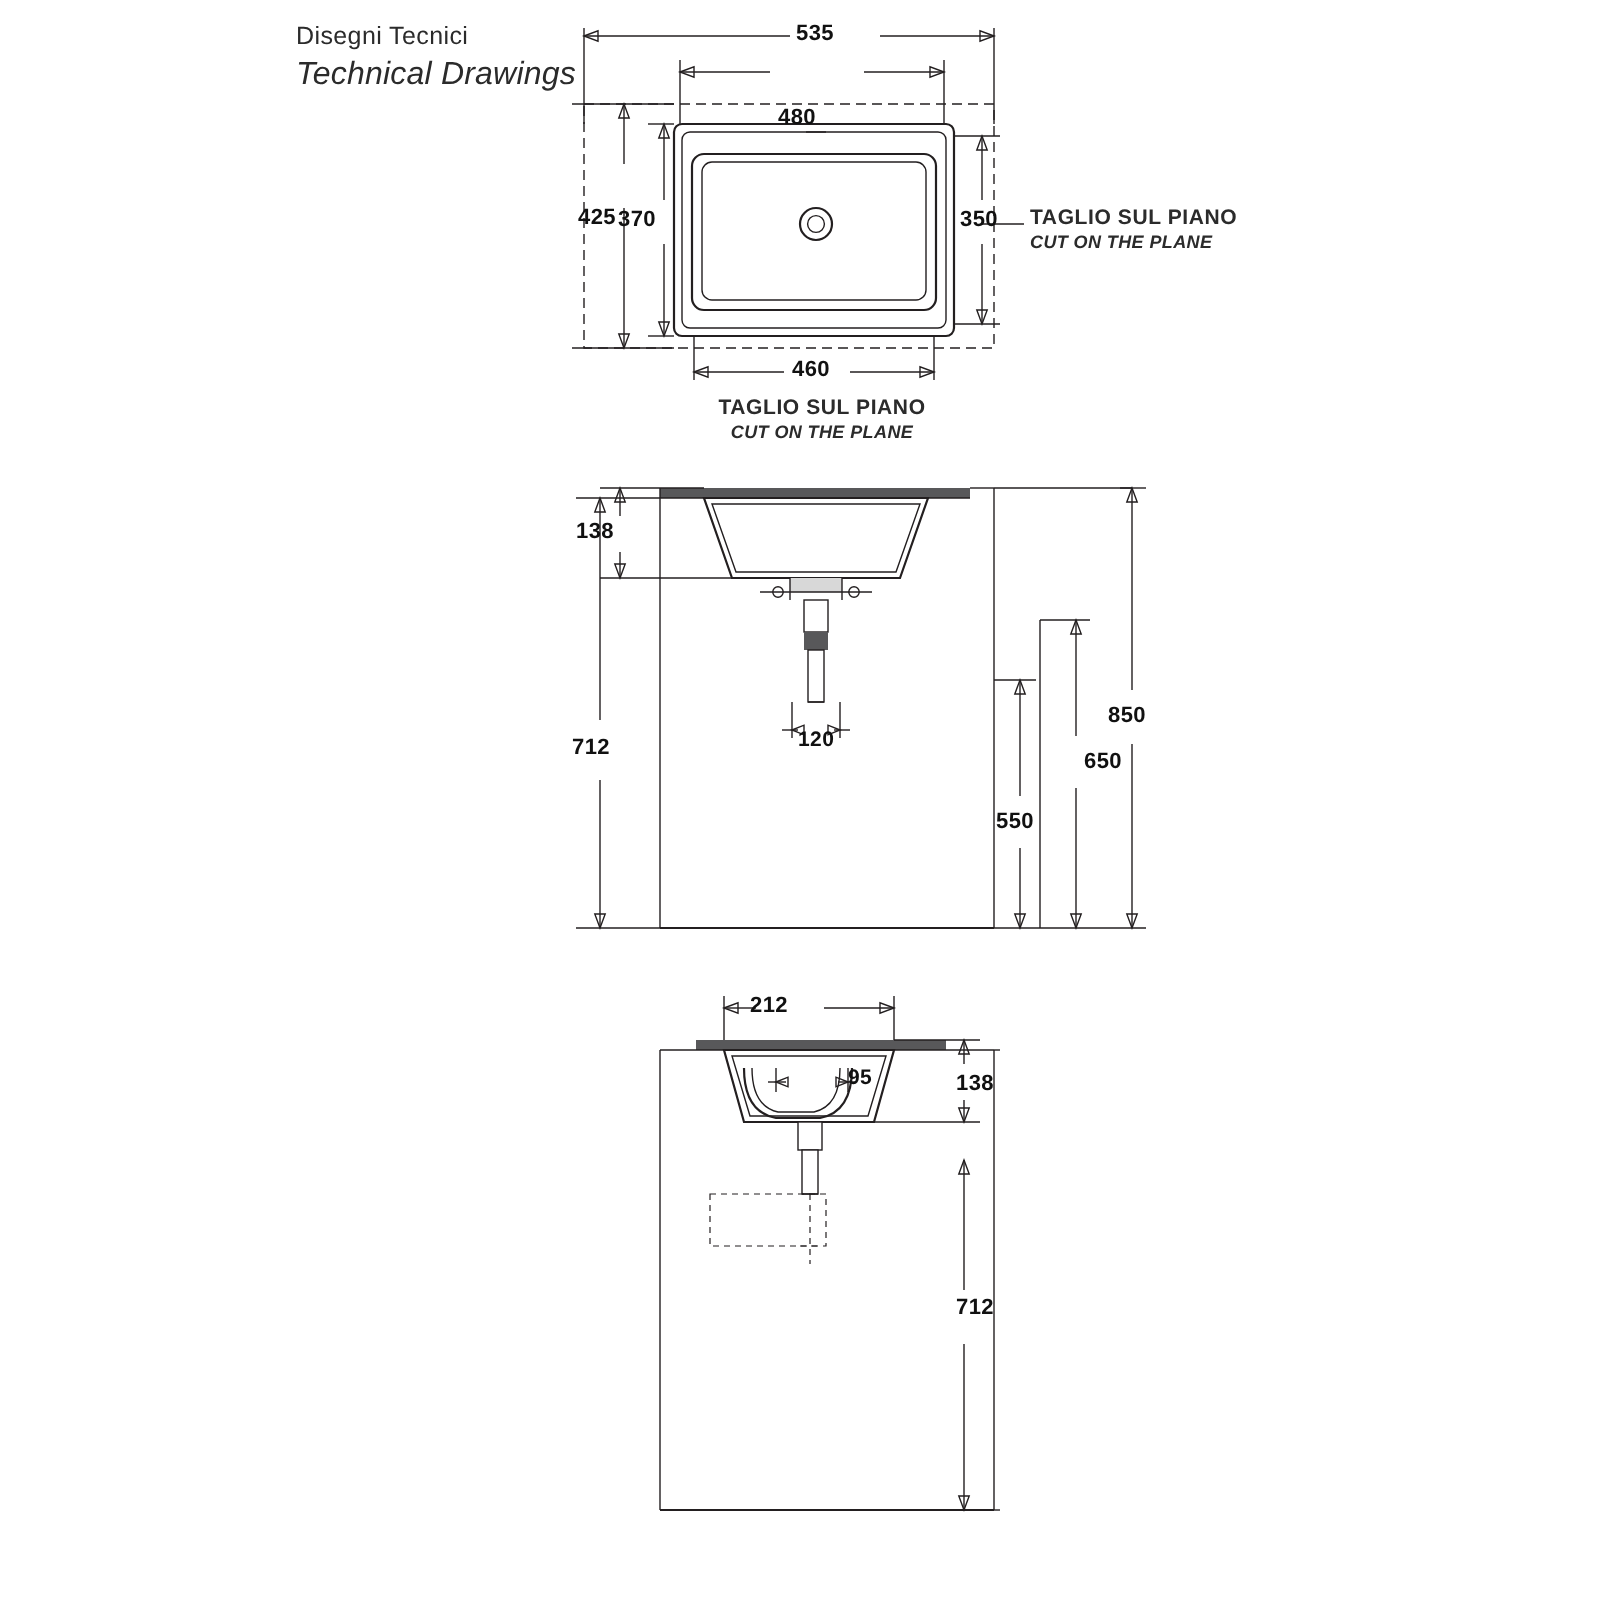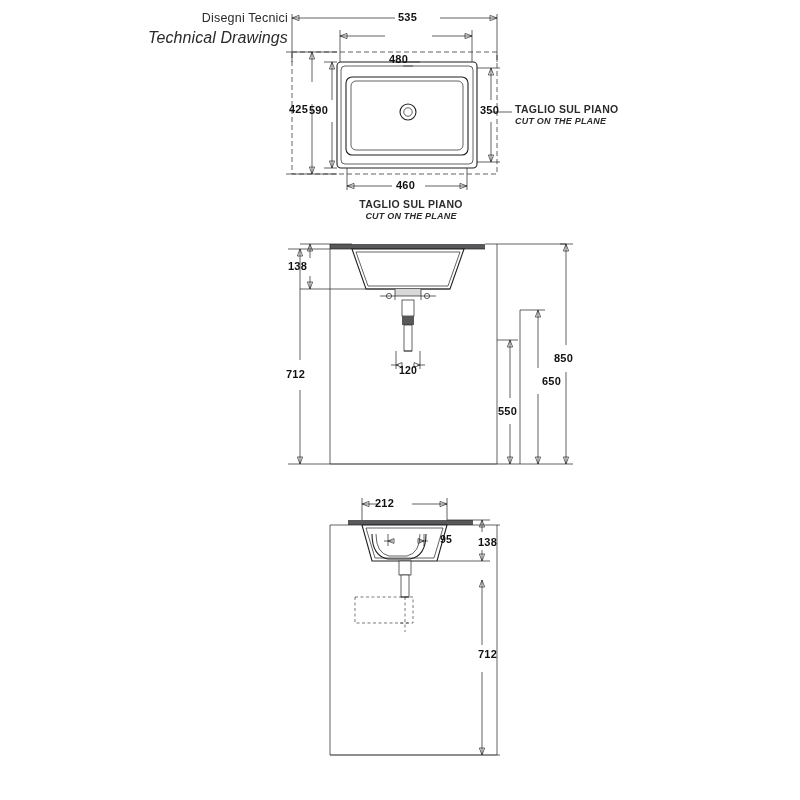--- a/index.html
+++ b/index.html
@@ -19,21 +19,20 @@
     position: absolute;
     left: 0; top: 0;
     width: 800px;
     height: 800px;
   }
   .title-block {
     position: absolute;
     left: 148px;
     top: 10px;
     line-height: 1.35;
-    text-align: right;
   }
   .title-main {
     font-size: 12.5px;
     color: #2b2b2b;
     letter-spacing: 0.2px;
   }
   .title-sub {
     font-size: 16px;
     font-style: italic;
     color: #2b2b2b;
@@ -275,21 +274,21 @@
     <line class="ln thin" x1="482" y1="580" x2="482" y2="645"></line>
     <line class="ln thin" x1="482" y1="672" x2="482" y2="755"></line>
     <path class="ln thin" d="M482 580 l-2.6 7 h5.2 z" fill="#231f20"></path>
     <path class="ln thin" d="M482 755 l-2.6 -7 h5.2 z" fill="#231f20"></path>
     <line class="ln thin" x1="482" y1="580" x2="482" y2="580"></line>
   </svg>
 
   <div class="dim" style="left:398px; top:11px;">535</div>
   <div class="dim" style="left:389px; top:29px;margin-top:24px;">480</div>
   <div class="dim" style="left:289px; top:103px;">425</div>
-  <div class="dim" style="left:309px; top:104px;">590</div>
+  <div class="dim" style="left:309px; top:104px;">370</div>
   <div class="dim" style="left:480px; top:104px;">350</div>
   <div class="dim" style="left:396px; top:179px;">460</div>
 
   <div class="note" style="left:515px; top:103px; text-align:left;">
     <span class="l1">TAGLIO SUL PIANO</span>
     <span class="l2">CUT ON THE PLANE</span>
   </div>
 
   <div class="note" style="left:341px; top:198px; width:140px;">
     <span class="l1">TAGLIO SUL PIANO</span>
@@ -297,17 +296,17 @@
   </div>
 
   <div class="dim" style="left:288px; top:260px;">138</div>
   <div class="dim" style="left:286px; top:368px;">712</div>
   <div class="dim small" style="left:399px; top:364px;">120</div>
   <div class="dim" style="left:554px; top:352px;">850</div>
   <div class="dim" style="left:542px; top:375px;">650</div>
   <div class="dim" style="left:498px; top:405px;">550</div>
 
   <div class="dim" style="left:375px; top:497px;">212</div>
-  <div class="dim small" style="left:412px; top:533px;padding-left:28px;">95</div>
+  <div class="dim small" style="left:396px; top:533px;padding-left:28px;">95</div>
   <div class="dim" style="left:478px; top:536px;">138</div>
   <div class="dim" style="left:478px; top:648px;">712</div>
 
 </div>
 
 </body></html>

